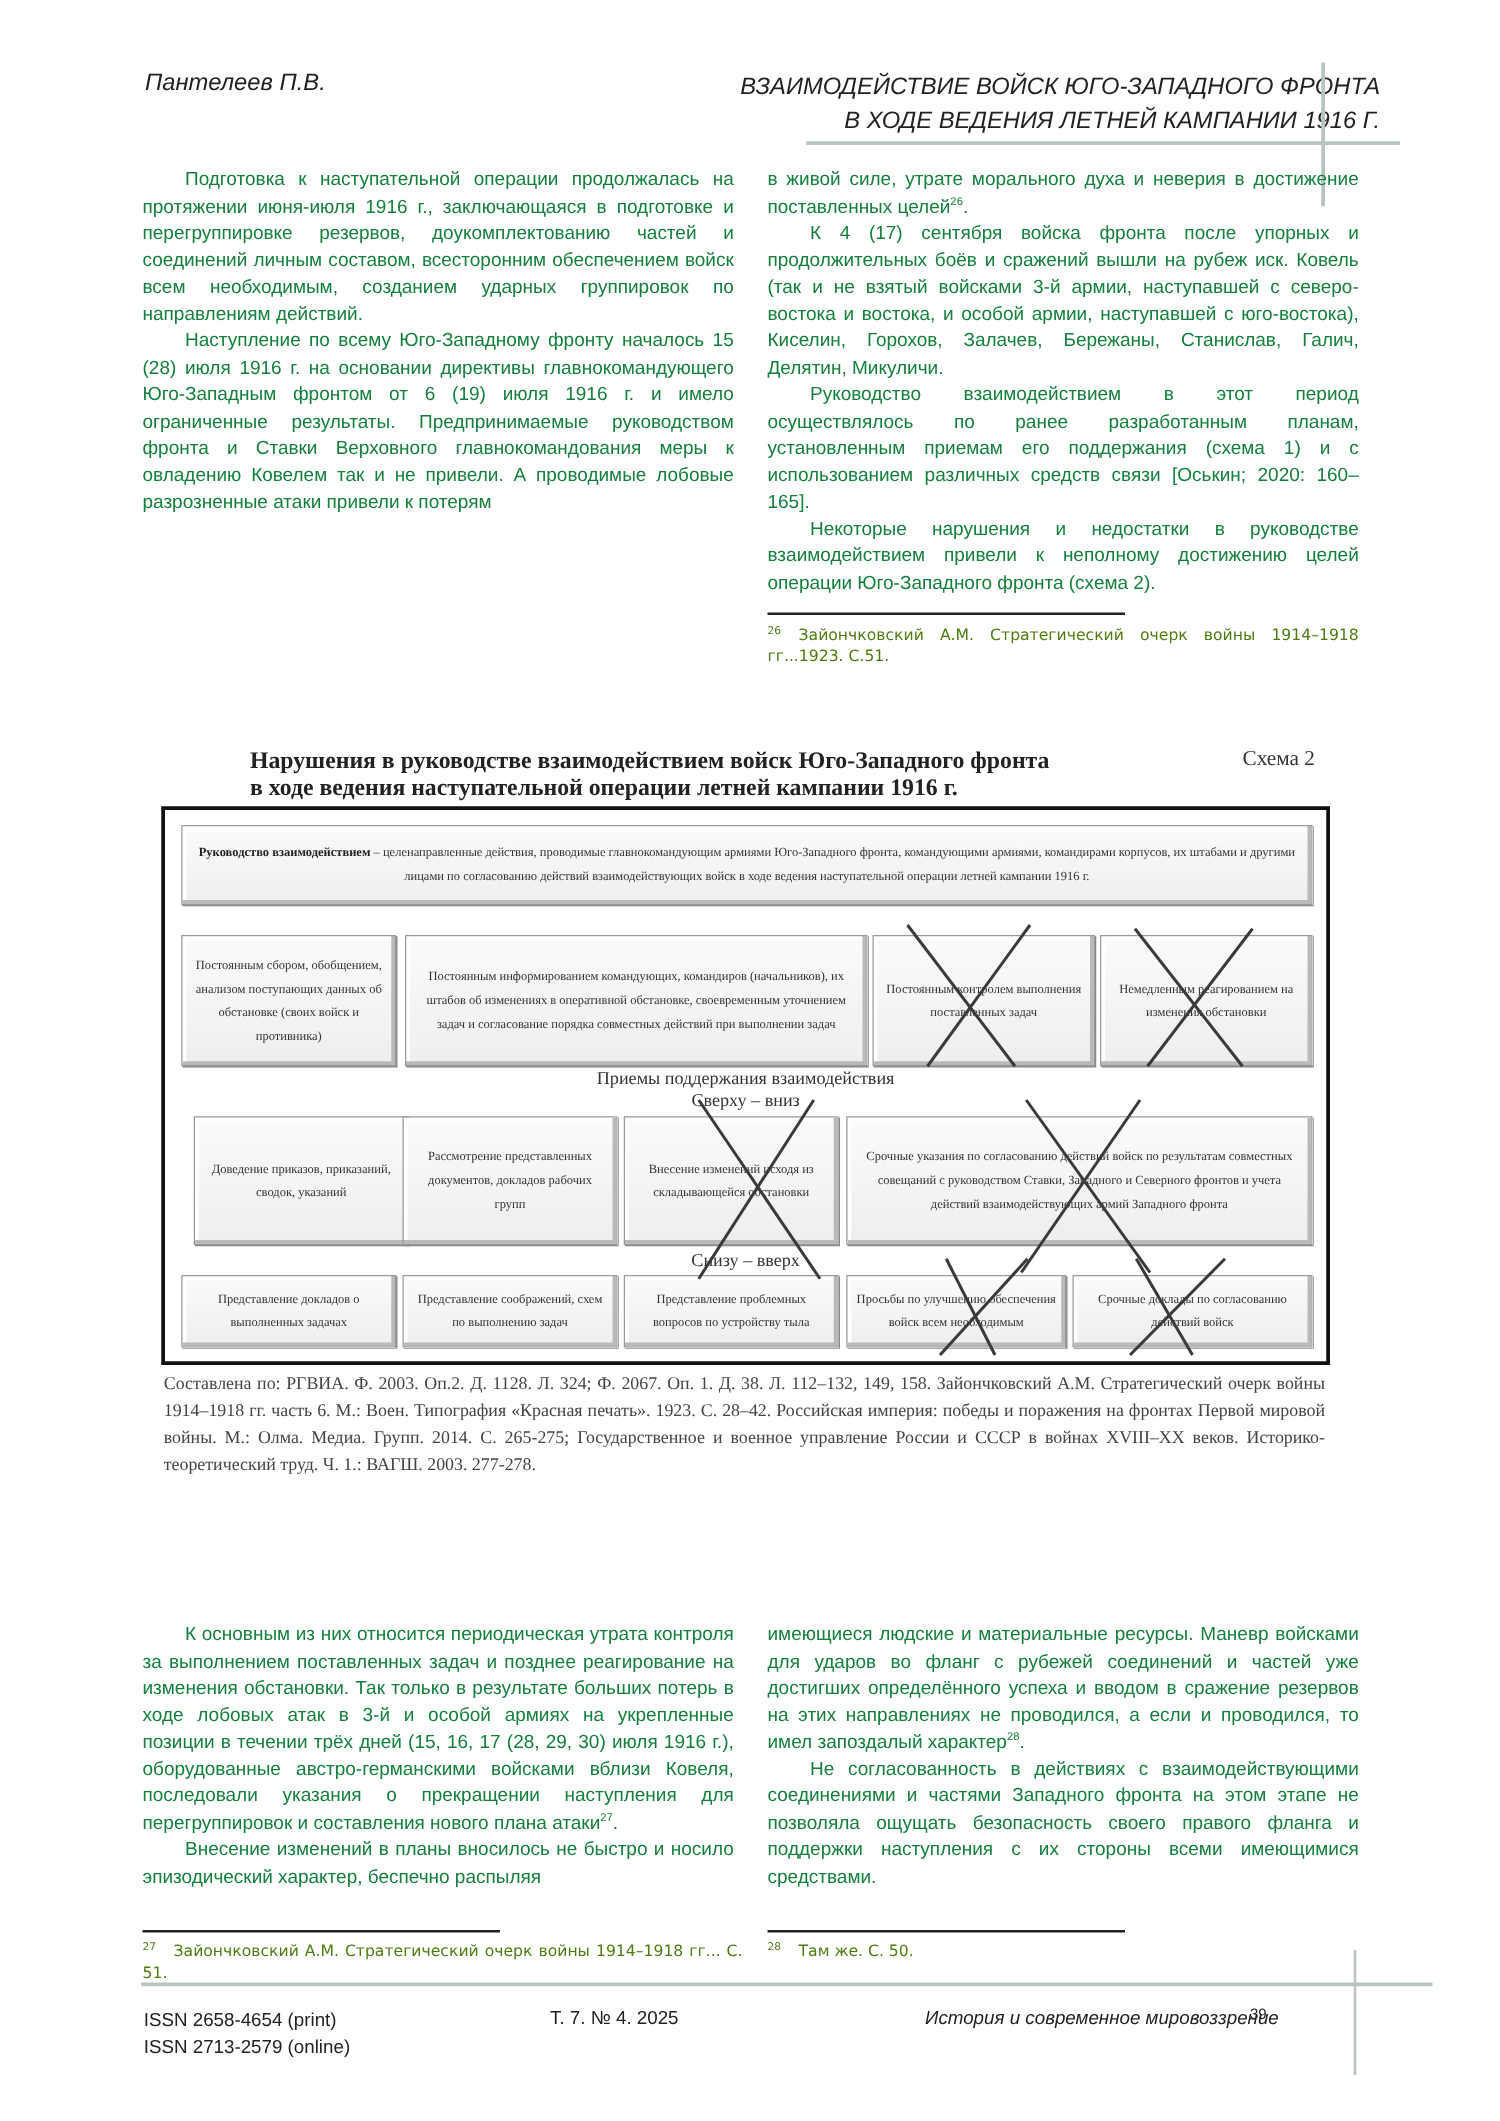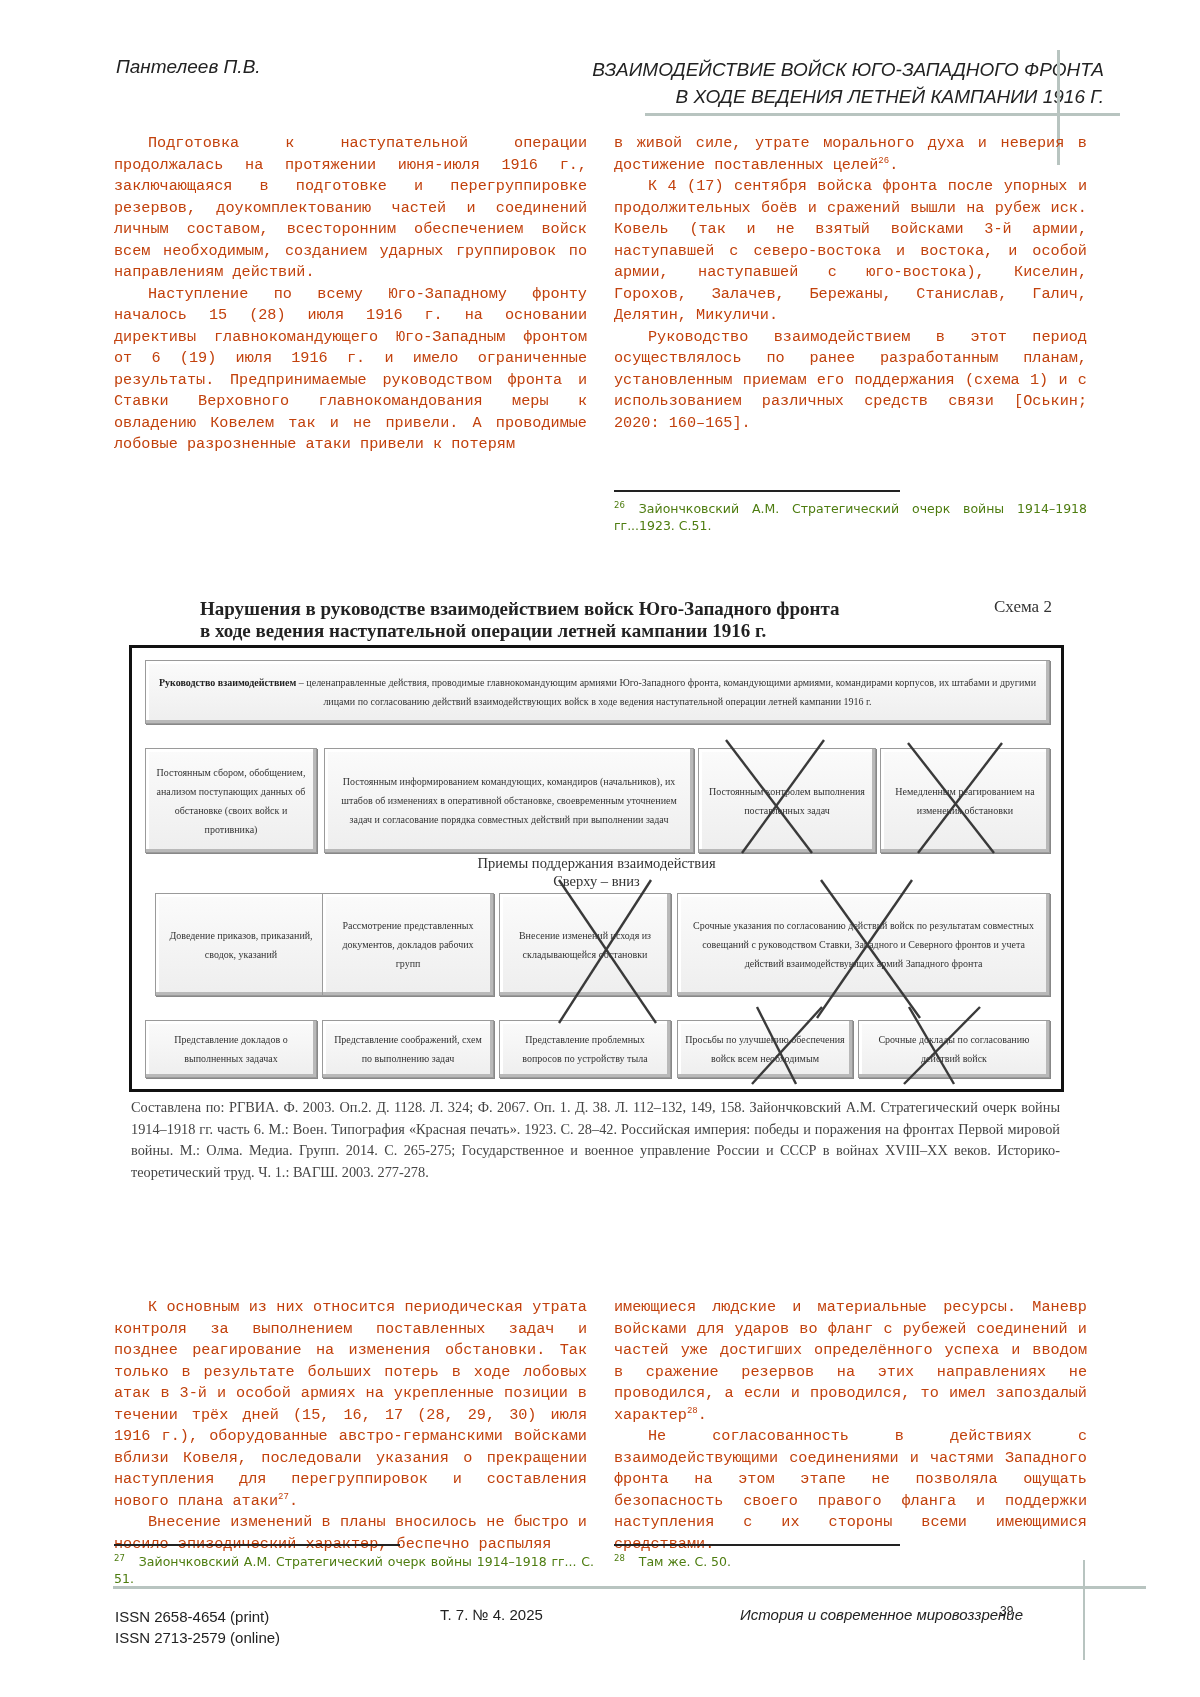--- a/index.html
+++ b/index.html
@@ -9,22 +9,22 @@
 
   
   .hdr-author { left: 116px; top: 56px; font-family: "Liberation Sans", sans-serif; font-style: italic;
                 font-size: 19px; color: #222; }
   .hdr-title { right: 96px; top: 56px; width: 640px; text-align: right; font-family: "Liberation Sans", sans-serif;
                font-style: italic; font-size: 19px; line-height: 27px; color: #222; }
   .rule-v { background: #b8c4c0; width: 3px; }
   .rule-h { background: #b8c4c0; height: 3px; }
 
   
-  .col { font-family: Liberation Mono, monospace; font-size: 15.2px; line-height: 21.5px; text-align: justify;
-         color: #c2410c; }
+  .col { font-family: Liberation Sans, sans-serif; font-size: 15.2px; line-height: 21.5px; text-align: justify;
+         color: #15803d; }
   .col p { margin: 0; text-indent: 34px; }
   .col-left { left: 114px; width: 473px; }
   .col-right { left: 614px; width: 473px; }
   sup { font-size: 9px; line-height: 0; }
 
   .fn-rule { height: 1.5px; background: #222; width: 286px; }
   .fn { font-family: "DejaVu Sans", sans-serif; font-size: 12.5px; line-height: 17px; color: #4d7c0f; text-align: justify; }
   .fn .num { font-size: 8.5px; vertical-align: super; margin-right: 14px; }
 
   
@@ -62,20 +62,21 @@
 
 <div class="abs col col-left" style="top:133px;">
   <p>Подготовка к наступательной операции продолжалась на протяжении июня-июля 1916 г., заключающаяся в подготовке и перегруппировке резервов, доукомплектованию частей и соединений личным составом, всесторонним обеспечением войск всем необходимым, созданием ударных группировок по направлениям действий.</p>
   <p>Наступление по всему Юго-Западному фронту началось 15 (28) июля 1916 г. на основании директивы главнокомандующего Юго-Западным фронтом от 6 (19) июля 1916 г. и имело ограниченные результаты. Предпринимаемые руководством фронта и Ставки Верховного главнокомандования меры к овладению Ковелем так и не привели. А проводимые лобовые разрозненные атаки привели к потерям</p>
 </div>
 
 <div class="abs col col-right" style="top:133px;">
   <p style="text-indent:0"><span>в живой силе, утрате морального духа и неверия в достижение поставленных целей</span><sup>26</sup>.</p>
   <p>К 4 (17) сентября войска фронта после упорных и продолжительных боёв и сражений вышли на рубеж иск. Ковель (так и не взятый войсками 3-й армии, наступавшей с северо-востока и востока, и особой армии, наступавшей с юго-востока), Киселин, Горохов, Залачев, Бережаны, Станислав, Галич, Делятин, Микуличи.</p>
   <p>Руководство взаимодействием в этот период осуществлялось по ранее разработанным планам, установленным приемам его поддержания (схема 1) и с использованием различных средств связи [Оськин; 2020: 160–165].</p>
+  <p>Некоторые нарушения и недостатки в руководстве взаимодействием привели к неполному достижению целей операции Юго-Западного фронта (схема 2).</p>
 </div>
 
 <div class="abs fn-rule" style="left:614px; top:490px;"></div>
 <div class="abs fn" style="left:614px; top:497px; width:473px;">
   <span class="num">26</span><span>Зайончковский А.М. Стратегический очерк войны 1914–1918 гг...1923. С.51.</span>
 </div>
 
 <div class="abs dg-title">
   <div>Нарушения в руководстве взаимодействием войск Юго-Западного фронта</div>
   <div>в ходе ведения наступательной операции летней кампании 1916 г.</div>
@@ -95,20 +96,21 @@
   <div class="box" style="left:748px; top:100px; width:170px; height:105px;">Немедленным реагированием на изменения обстановки</div>
 
   <div class="sec-label" style="left:0; width:929px; top:207px;">Приемы поддержания взаимодействия</div>
   <div class="sec-label" style="left:0; width:929px; top:225px;">Сверху – вниз</div>
 
   <div class="box" style="left:23px; top:245px; width:172px; height:103px;">Доведение приказов, приказаний, сводок, указаний</div>
   <div class="box" style="left:190px; top:245px; width:172px; height:103px;">Рассмотрение представленных документов, докладов рабочих групп</div>
   <div class="box" style="left:367px; top:245px; width:172px; height:103px;">Внесение изменений исходя из складывающейся обстановки</div>
   <div class="box" style="left:545px; top:245px; width:373px; height:103px;">Срочные указания по согласованию действий войск по результатам совместных совещаний с руководством Ставки, Западного и Северного фронтов и учета действий взаимодействующих армий Западного фронта</div>
 
+  <div class="sec-label" style="left:0; width:929px; top:353px;">Снизу – вверх</div>
 
   <div class="box" style="left:13px; top:372px; width:172px; height:58px;">Представление докладов о выполненных задачах</div>
   <div class="box" style="left:190px; top:372px; width:172px; height:58px;">Представление соображений, схем по выполнению задач</div>
   <div class="box" style="left:367px; top:372px; width:172px; height:58px;">Представление проблемных вопросов по устройству тыла</div>
   <div class="box" style="left:545px; top:372px; width:176px; height:58px;">Просьбы по улучшению обеспечения войск всем необходимым</div>
   <div class="box" style="left:726px; top:372px; width:192px; height:58px;">Срочные доклады по согласованию действий войск</div>
 
   <svg class="cross" style="left:0; top:0;" width="929" height="441">
     <g>
       <line x1="594" y1="92" x2="680" y2="205"></line>

